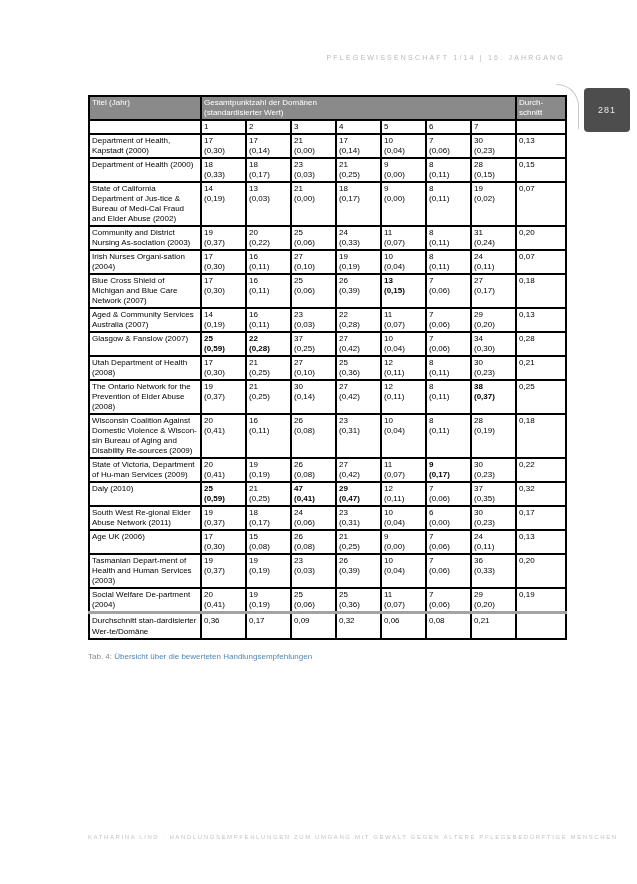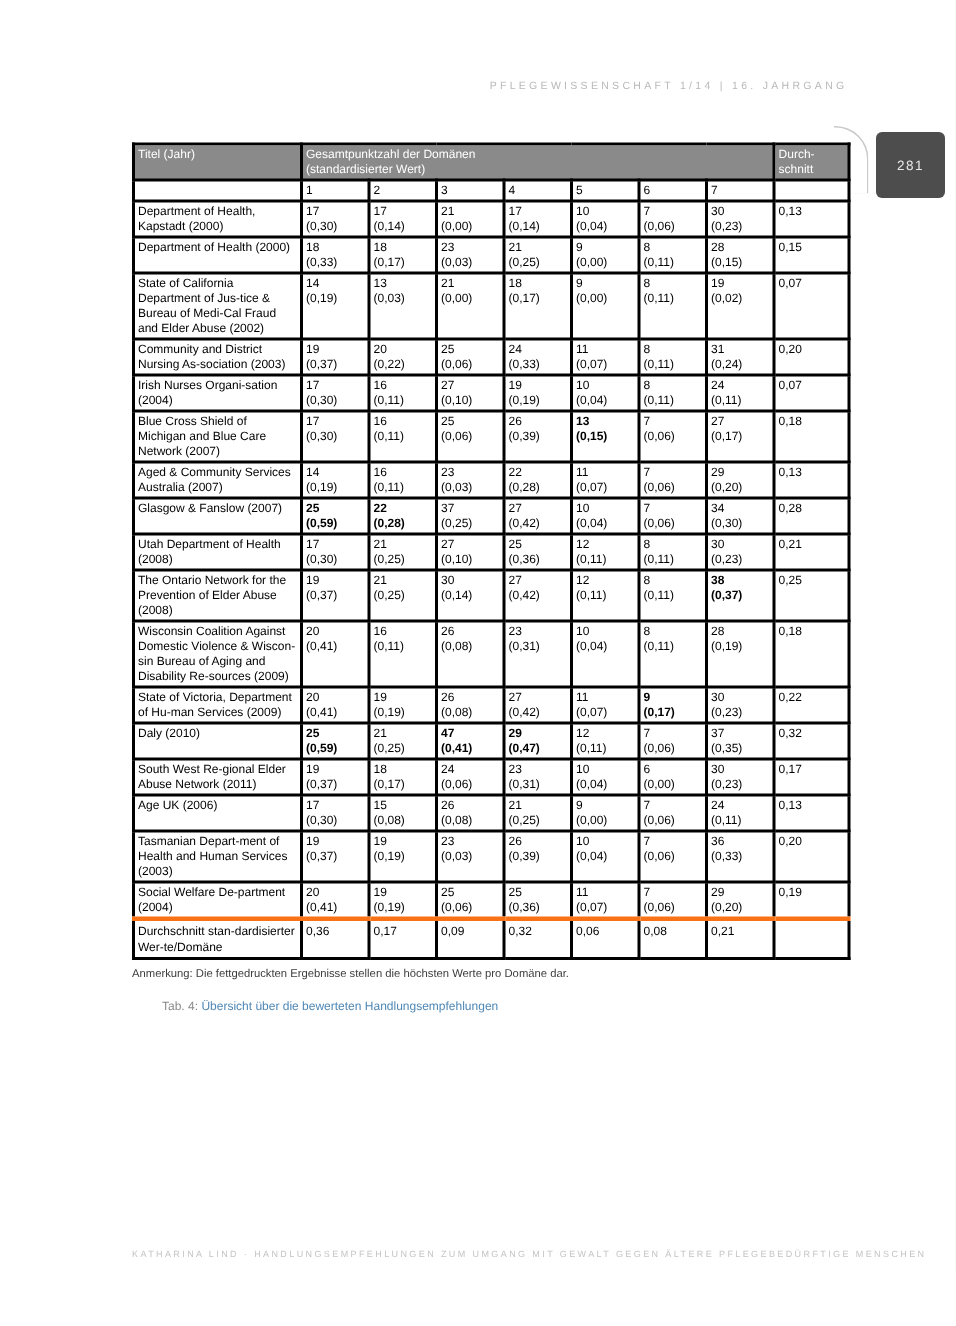--- a/index.html
+++ b/index.html
@@ -33,25 +33,25 @@
   table.ratings thead th.band {
     background:#8a8a8a; color:#ffffff; font-weight:normal;
   }
   th.band-title { text-align:left; }
   th.band-center { text-align:center; }
   .pre { white-space:pre-line;margin-left:32px; }
   tr.numrow th { font-weight:normal; border-top:1px solid #000; }
   td.label { line-height:11px; }
   td.num div { line-height:10px; }
   .bold { font-weight:bold; }
-  tr.summary td { border-top:3px solid #f97316; line-height:11px; }
+  tr.summary td { border-top:3px solid #a3a3a3; line-height:11px; }
   .note {
     margin-top:4px; font-size:7.5px; line-height:10px; color:#3c3c3c;
   }
-  .caption { margin-top:12px; font-size:8px;margin-left:20px; }
+  .caption { margin-top:12px; font-size:8px; }
   .caption .prefix { color:#8a8a8a; }
   .caption .text { color:#4e87b5; }
   .footer-line {
     position:absolute; left:88px; top:834px; width:477px; text-align:center;
     font-size:6px; letter-spacing:1.6px; color:#c4c4c4; white-space:nowrap;
   }
 </style>
 </head>
 <body>
 
@@ -654,21 +654,20 @@
             <td class="num">0,32</td>
             <td class="num">0,06</td>
             <td class="num">0,08</td>
             <td class="num">0,21</td>
             <td class="avg"></td>
           </tr>
         </tbody>
     </table>
 
     <div class="note">
-      <div>Anmerkung: Die fettgedruckten Ergebnisse stellen die höchsten Werte pro Domäne dar.</div>
     </div>
 
     <div class="caption">
       <span class="prefix">Tab. 4:</span>
       <span class="text">Übersicht über die bewerteten Handlungsempfehlungen</span>
     </div>
 
   </div>
 
   <div class="footer-line">KATHARINA LIND · HANDLUNGSEMPFEHLUNGEN ZUM UMGANG MIT GEWALT GEGEN ÄLTERE PFLEGEBEDÜRFTIGE MENSCHEN</div>

